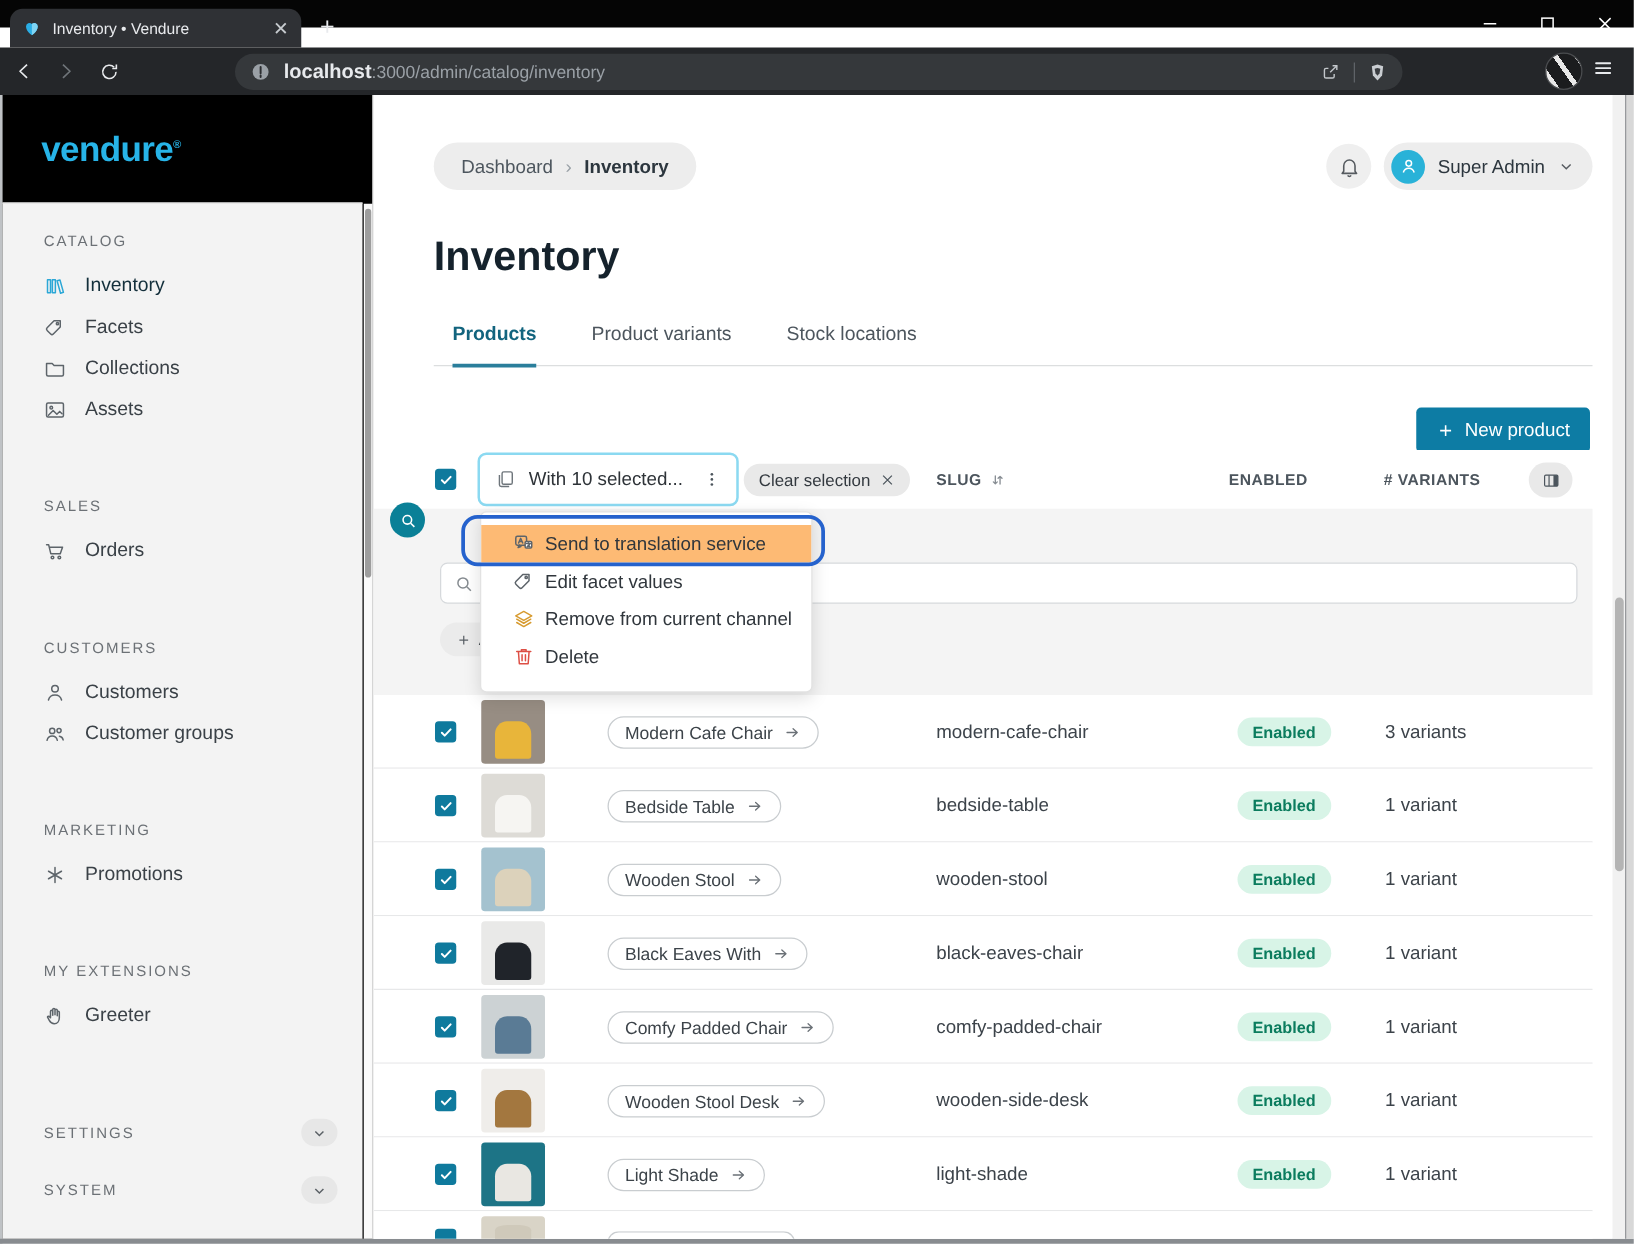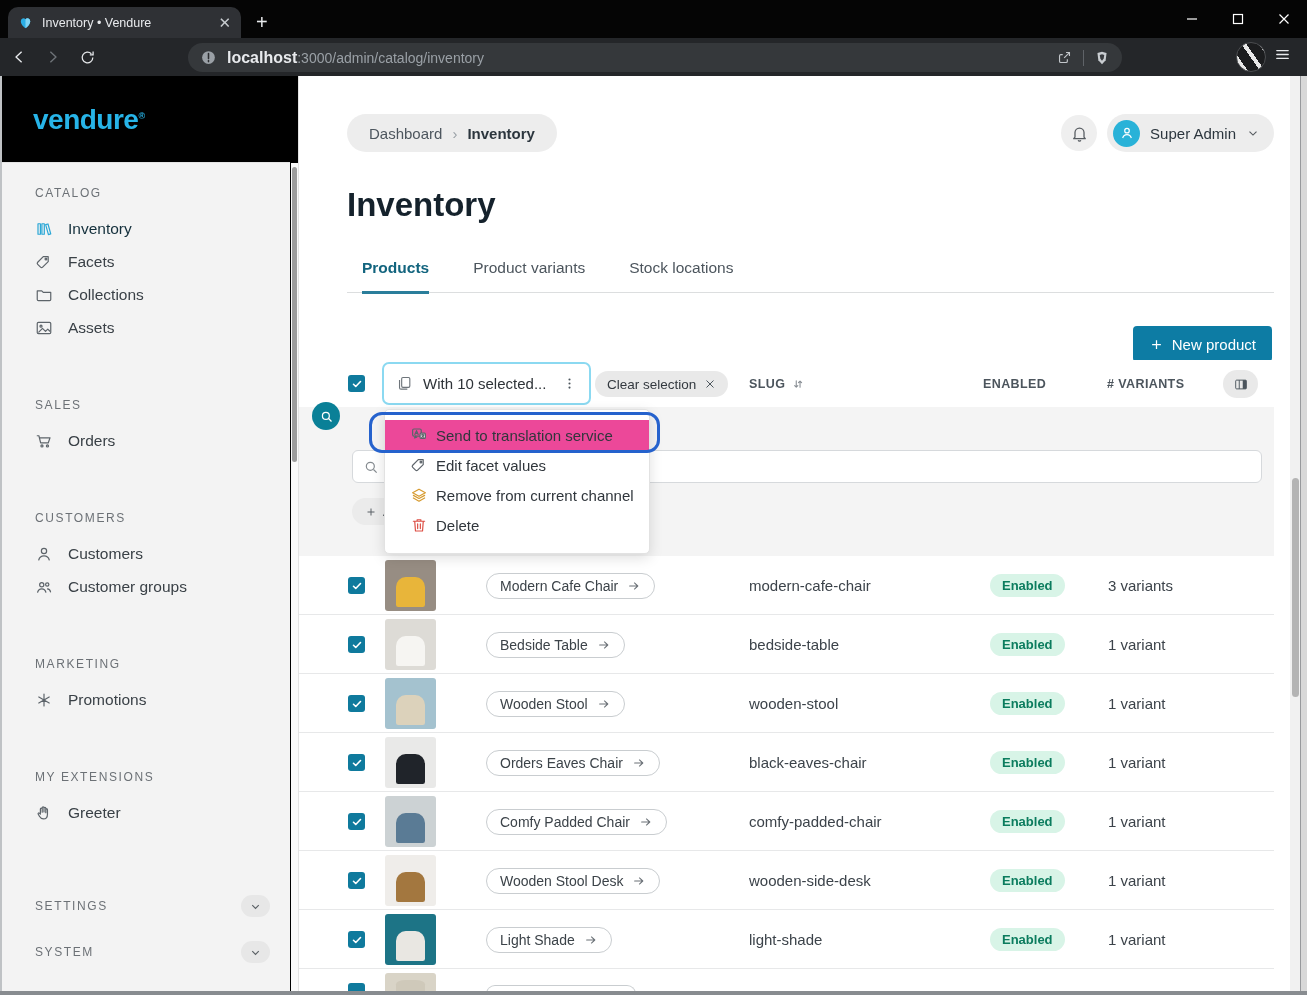--- a/index.html
+++ b/index.html
@@ -1,21 +1,21 @@
 <!DOCTYPE html>
 <html><head>
 <meta charset="utf-8">
 <style>
   * { margin:0; padding:0; box-sizing:border-box; }
   html,body { width:1307px; height:995px; overflow:hidden; background:#fff;
     font-family:"Liberation Sans", sans-serif; color:#33404a; }
   svg { display:block; }
 
   
-  .titlebar { position:absolute; left:0; top:0; width:1307px; height:38px; background:#050505; }
+  .titlebar { position:absolute; left:0; top:0; width:1307px; height:22px; background:#050505; }
   .tab { position:absolute; left:8px; top:7px; width:233px; height:31px; background:#2f3135;
     border-radius:10px 10px 0 0; display:flex; align-items:center; padding:0 10px; gap:9px; }
   .tab-title { color:#e8eaed; font-size:12.5px; flex:1; white-space:nowrap; overflow:hidden; }
   .tab-close { color:#c7cbcf; font-size:15px; cursor:default; }
   .newtab { position:absolute; left:256px; top:12px; color:#e8eaed; font-size:20px; line-height:20px; }
   .wincontrols { position:absolute; right:0; top:0; height:38px; display:flex; }
   .winbtn { width:46px; height:38px; display:flex; align-items:center; justify-content:center; color:#fff; }
 
   .toolbar { position:absolute; left:0; top:38px; width:1307px; height:38px; background:#242629;
     display:flex; align-items:center; }
@@ -93,21 +93,21 @@
     display:flex; align-items:center; justify-content:center; color:#fff; z-index:3; }
   .search-box { position:absolute; left:53px; top:43px; width:910px; height:33px; background:#fff; border:1px solid #d6d9dc;
     border-radius:6px; display:flex; align-items:center; padding:0 10px; gap:8px; color:#858b90; }
   .search-box input { border:none; outline:none; flex:1; font-size:14px; color:#33404a; background:transparent; }
   .addfilter { position:absolute; left:53px; top:91px; height:27px; background:#ebebeb; border-radius:14px;
     display:flex; align-items:center; gap:6px; padding:0 13px; font-size:13.5px; color:#3f464c; }
 
   .dropdown { position:absolute; left:85px; top:333px; width:266px; height:145px; background:#fff; border:1px solid #e2e2e2;
     border-radius:5px; box-shadow:0 4px 14px rgba(0,0,0,0.13); z-index:5; padding-top:10px; }
   .dd-item { height:30px; display:flex; align-items:center; gap:8px; padding:0 0 0 25px; font-size:15px; color:#30363c; cursor:pointer; }
-  .dd-item.hl { background:#ec4899; }
+  .dd-item.hl { background:#fdba74; }
   .dd-icon { display:flex; color:#5d646a; }
   .annotation { position:absolute; left:70px; top:336px; width:291px; height:41px; border:3px solid #2562cd; border-radius:13px; z-index:6; pointer-events:none; }
 
   .rows { position:absolute; left:0; right:16px; top:480px; }
   .prow { position:relative; height:59px; border-bottom:1px solid #e7e8e9; background:#fff; }
   .prow .checkbox { position:absolute; left:49px; top:21px; }
   .thumb { position:absolute; left:86px; top:4px; width:51px; height:51px; border-radius:3px; overflow:hidden; }
   .thumb .obj { position:absolute; left:22%; bottom:8%; width:56%; height:58%; border-radius:34% 34% 8% 8%; }
   .name-pill { position:absolute; left:187px; top:17px; height:26px; border:1px solid #c9cdd0; border-radius:13px;
     display:inline-flex; align-items:center; gap:9px; padding:0 13px; font-size:14px; color:#3c4349; background:#fff; cursor:pointer; }
@@ -571,21 +571,21 @@
       <div class="prow">
         <span class="checkbox">
           <svg width="12" height="12" viewBox="0 0 24 24" fill="none" stroke="#fff" stroke-width="3.2" stroke-linecap="round" stroke-linejoin="round">
             <path d="M5 12.5l4.5 4.5L19 7"></path>
           </svg>
         </span>
         <span class="thumb" style="background: rgb(233, 233, 232);">
           <span class="obj" style="background: rgb(32, 36, 42);"></span>
         </span>
         <span class="name-pill">
-          <span>Orders Eaves Chair</span>
+          <span>Black Eaves With</span>
           <span class="arr">
             <svg width="14" height="14" viewBox="0 0 24 24" fill="none" stroke="currentColor" stroke-width="1.8" stroke-linecap="round" stroke-linejoin="round">
               <path d="M4.5 12h14M12.8 6.8 18.5 12l-5.7 5.2"></path>
             </svg>
           </span>
         </span>
         <span class="slug">black-eaves-chair</span>
         <span class="badge">Enabled</span>
         <span class="variants">1 variant</span>
       </div>

